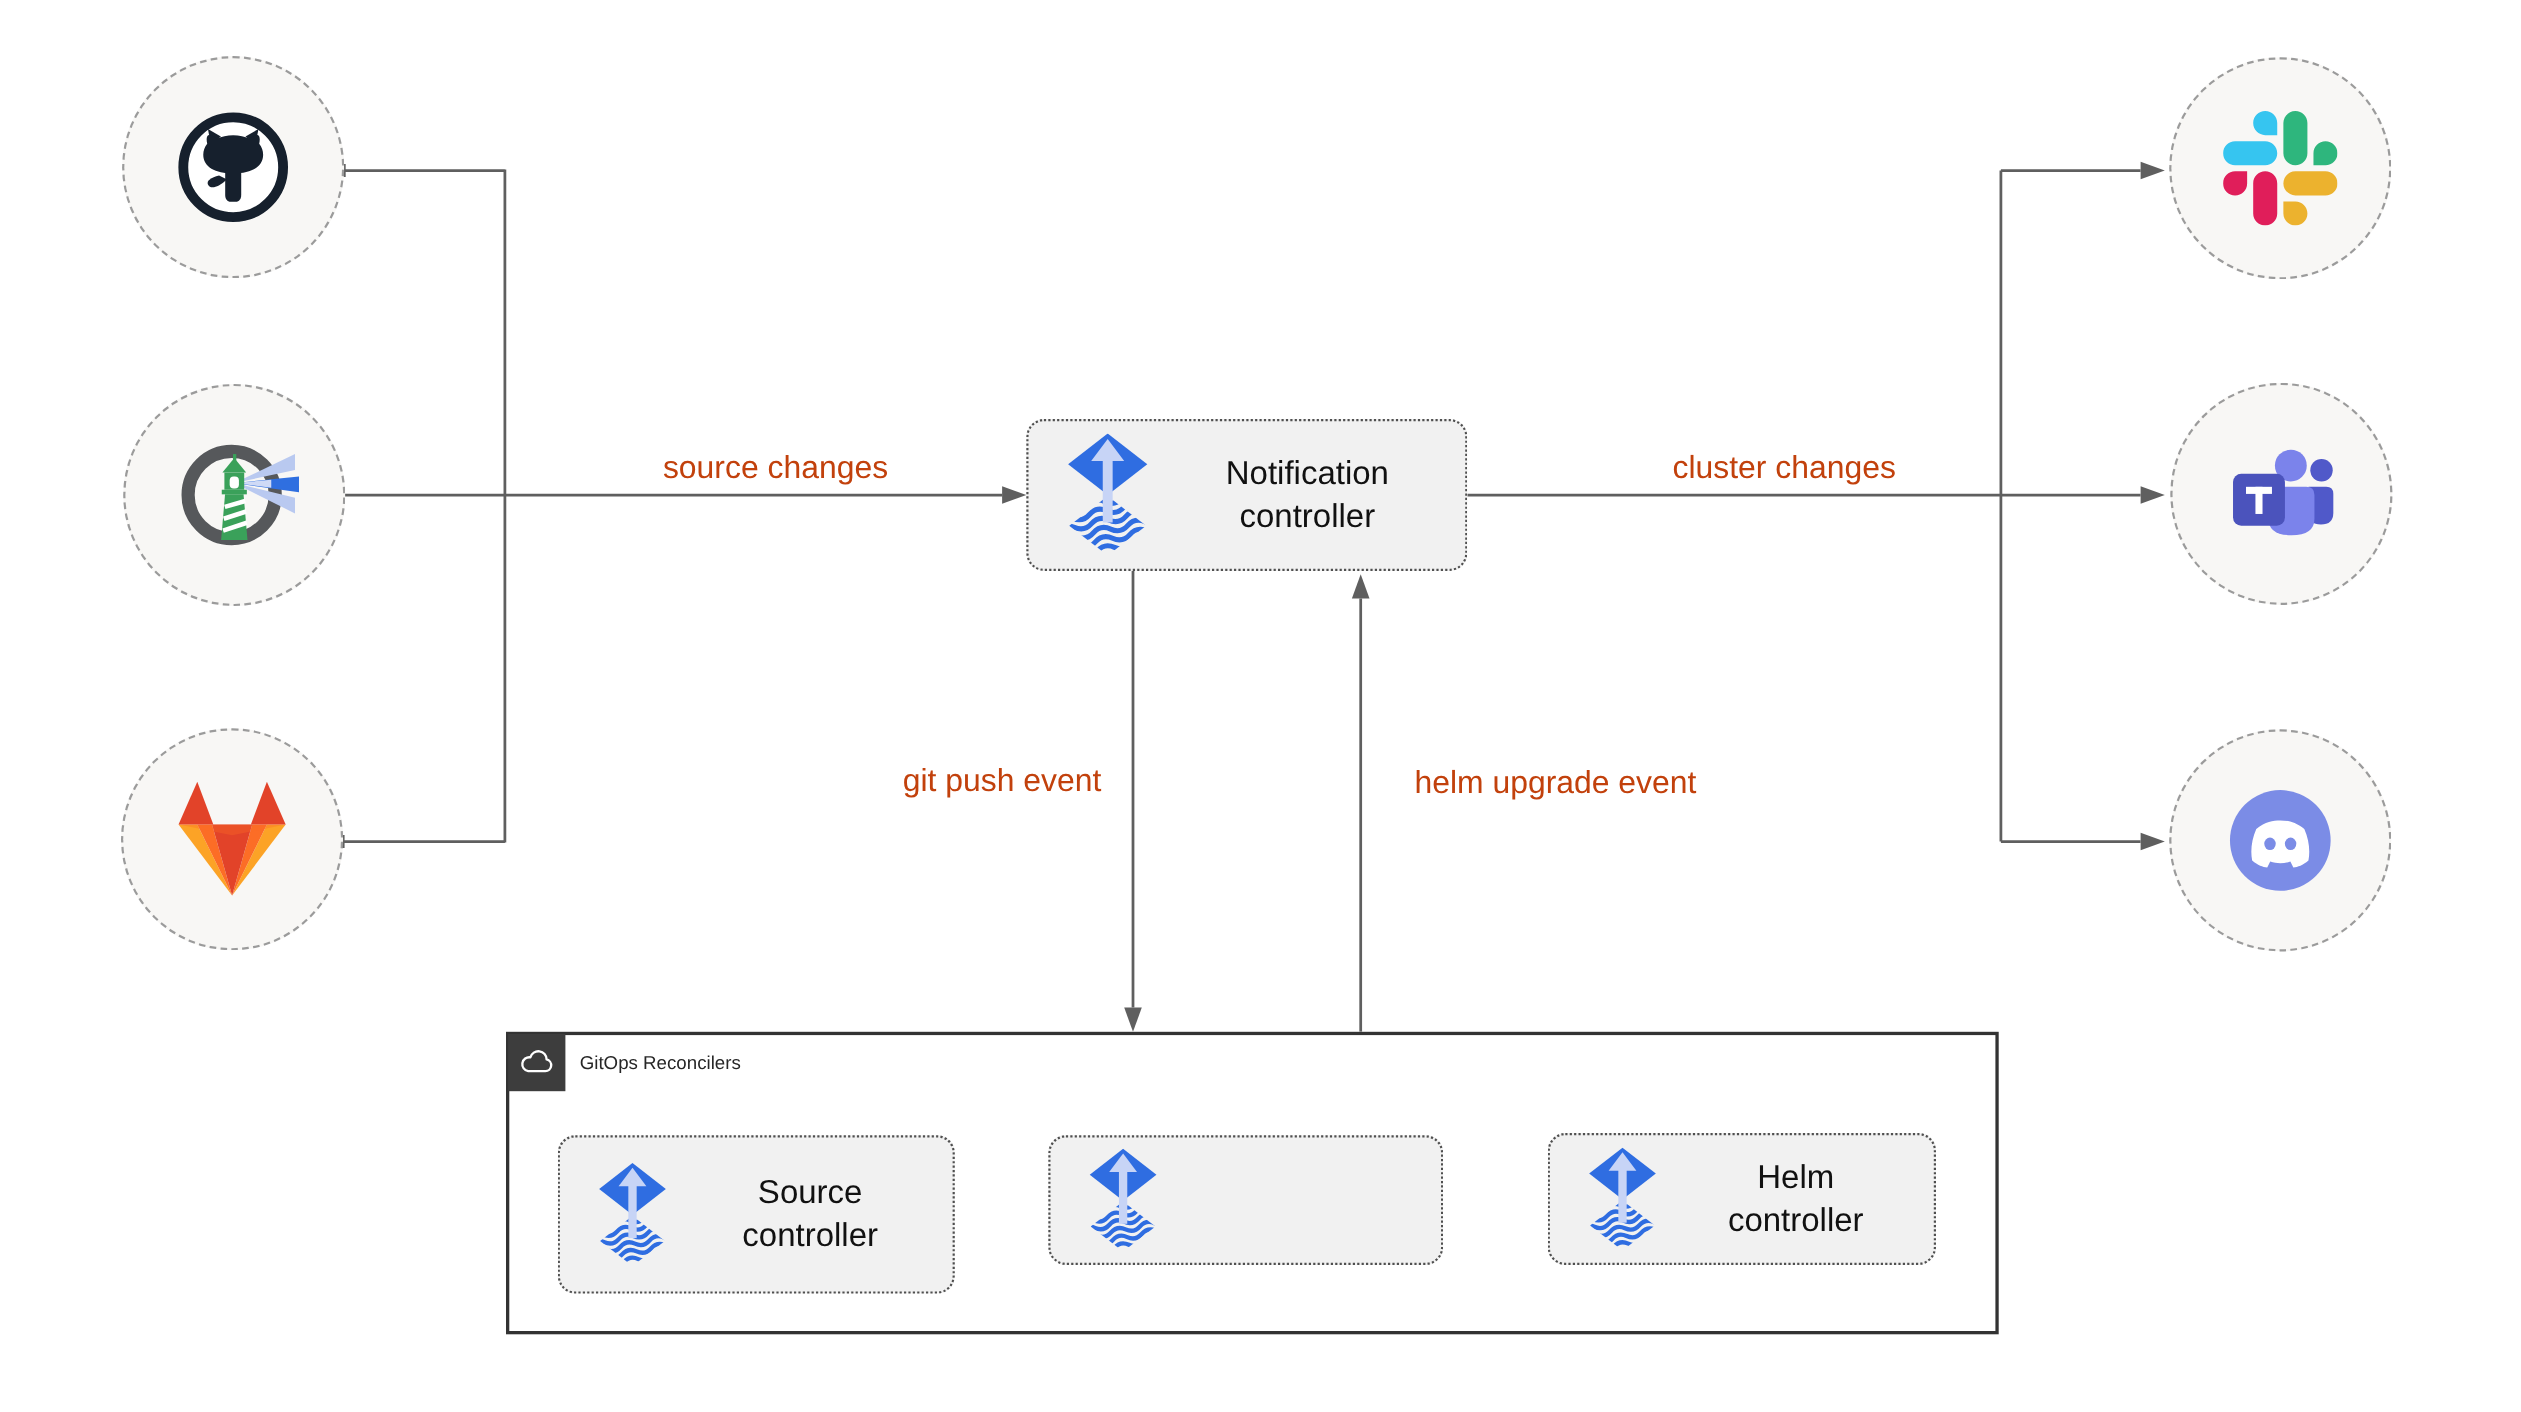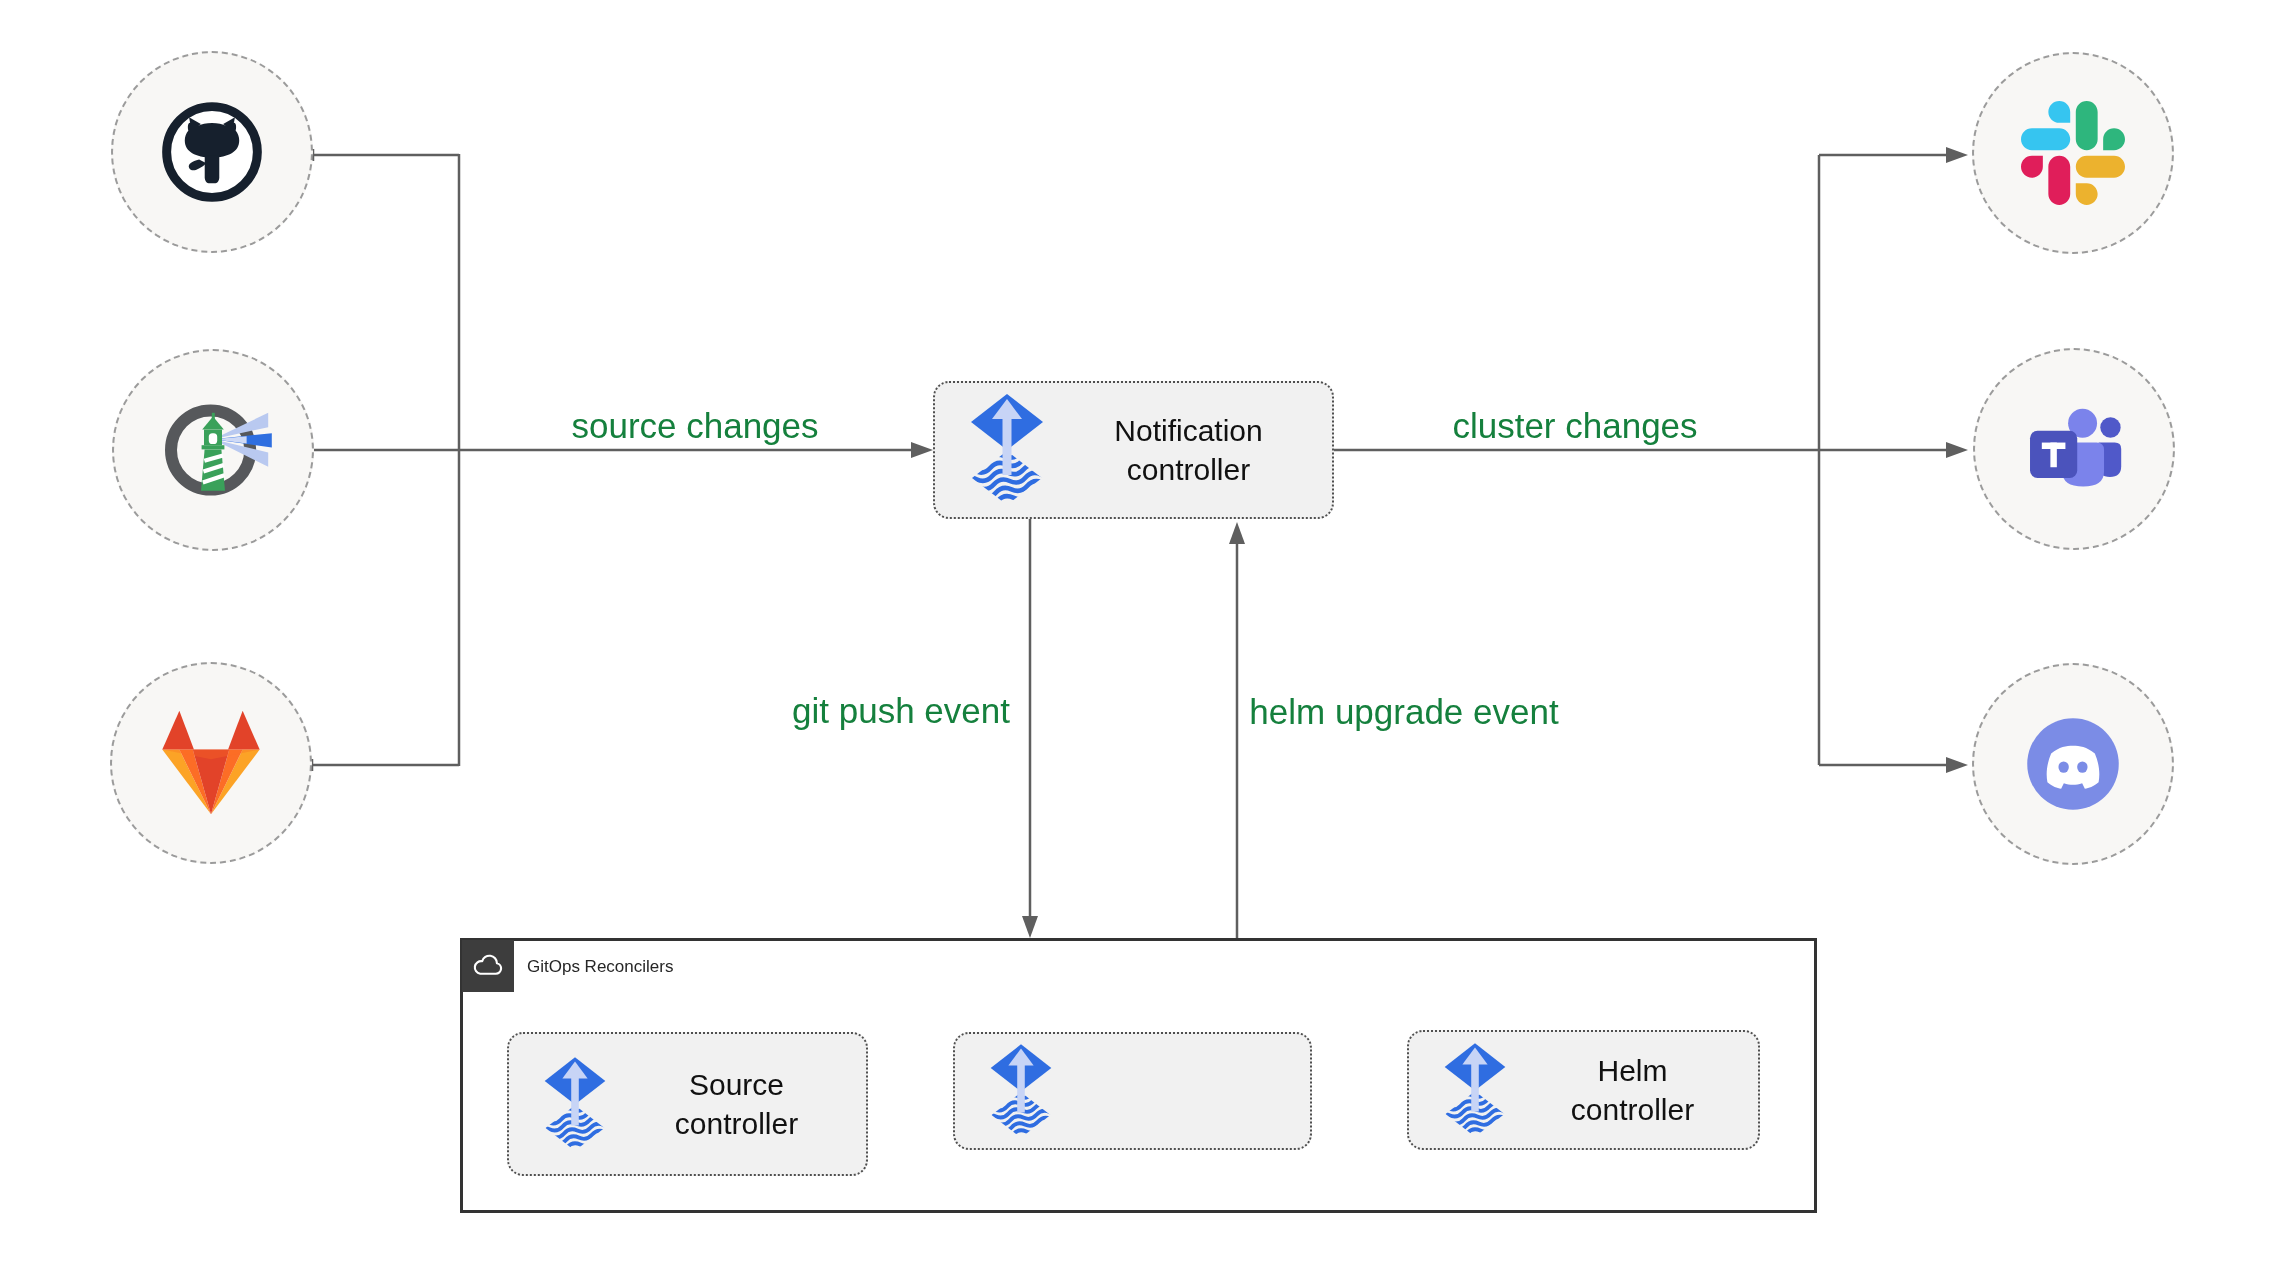--- a/index.html
+++ b/index.html
@@ -24,21 +24,21 @@
   .notif .label{max-width:250px;margin:0 auto;}
 
   .group{position:absolute;left:460px;top:938px;width:1357px;height:275px;
          border:3px solid #333333;box-sizing:border-box;background:#ffffff;}
   .group-badge{position:absolute;left:-1px;top:-1px;width:52px;height:52px;background:#3d3d3d;
                display:flex;align-items:center;justify-content:center;}
   .group-title{position:absolute;left:64px;top:0;height:52px;line-height:52px;
                font-size:17px;color:#262626;white-space:nowrap;}
 
   .edge-label{position:absolute;transform:translate(-50%,-50%);white-space:nowrap;
-              font-size:35px;color:#15803d;}
+              font-size:29px;color:#c2410c;margin-left:10px;}
 
   .flux-svg{width:76px;height:112px;}
   .flux-sm{width:64px;height:95px;}
 </style>
 </head>
 <body>
 
 <div class="canvas">
 
   <svg width="0" height="0" style="position:absolute">
@@ -169,21 +169,21 @@
   <div class="node notif">
     <span class="icon">
       <svg class="flux-svg" viewBox="0 0 76 112">
           <use href="#flux"></use>
         </svg>
     </span>
     <div class="label">Notification controller</div>
   </div>
 
   <div class="edge-label" style="left:695px;top:426px;">source changes</div>
-  <div class="edge-label" style="left:1575px;top:426px;text-align:right;">cluster changes</div>
+  <div class="edge-label" style="left:1612px;top:426px;text-align:right;">cluster changes</div>
   <div class="edge-label" style="left:901px;top:711px;">git push event</div>
   <div class="edge-label" style="left:1404px;top:712px;">helm upgrade event</div>
 
   <div class="group">
     <div class="group-badge">
       <svg width="34" height="34" viewBox="0 0 24 24">
         <path d="M6.5,17.5 h11 a3.8,3.8 0 0 0 0.8,-7.5 a5.3,5.3 0 0 0 -10.4,-1.4 A4.4,4.4 0 0 0 6.5,17.5 z" fill="none" stroke="#ffffff" stroke-width="1.5" stroke-linejoin="round"></path>
       </svg>
     </div>
     <div class="group-title">GitOps Reconcilers</div>

